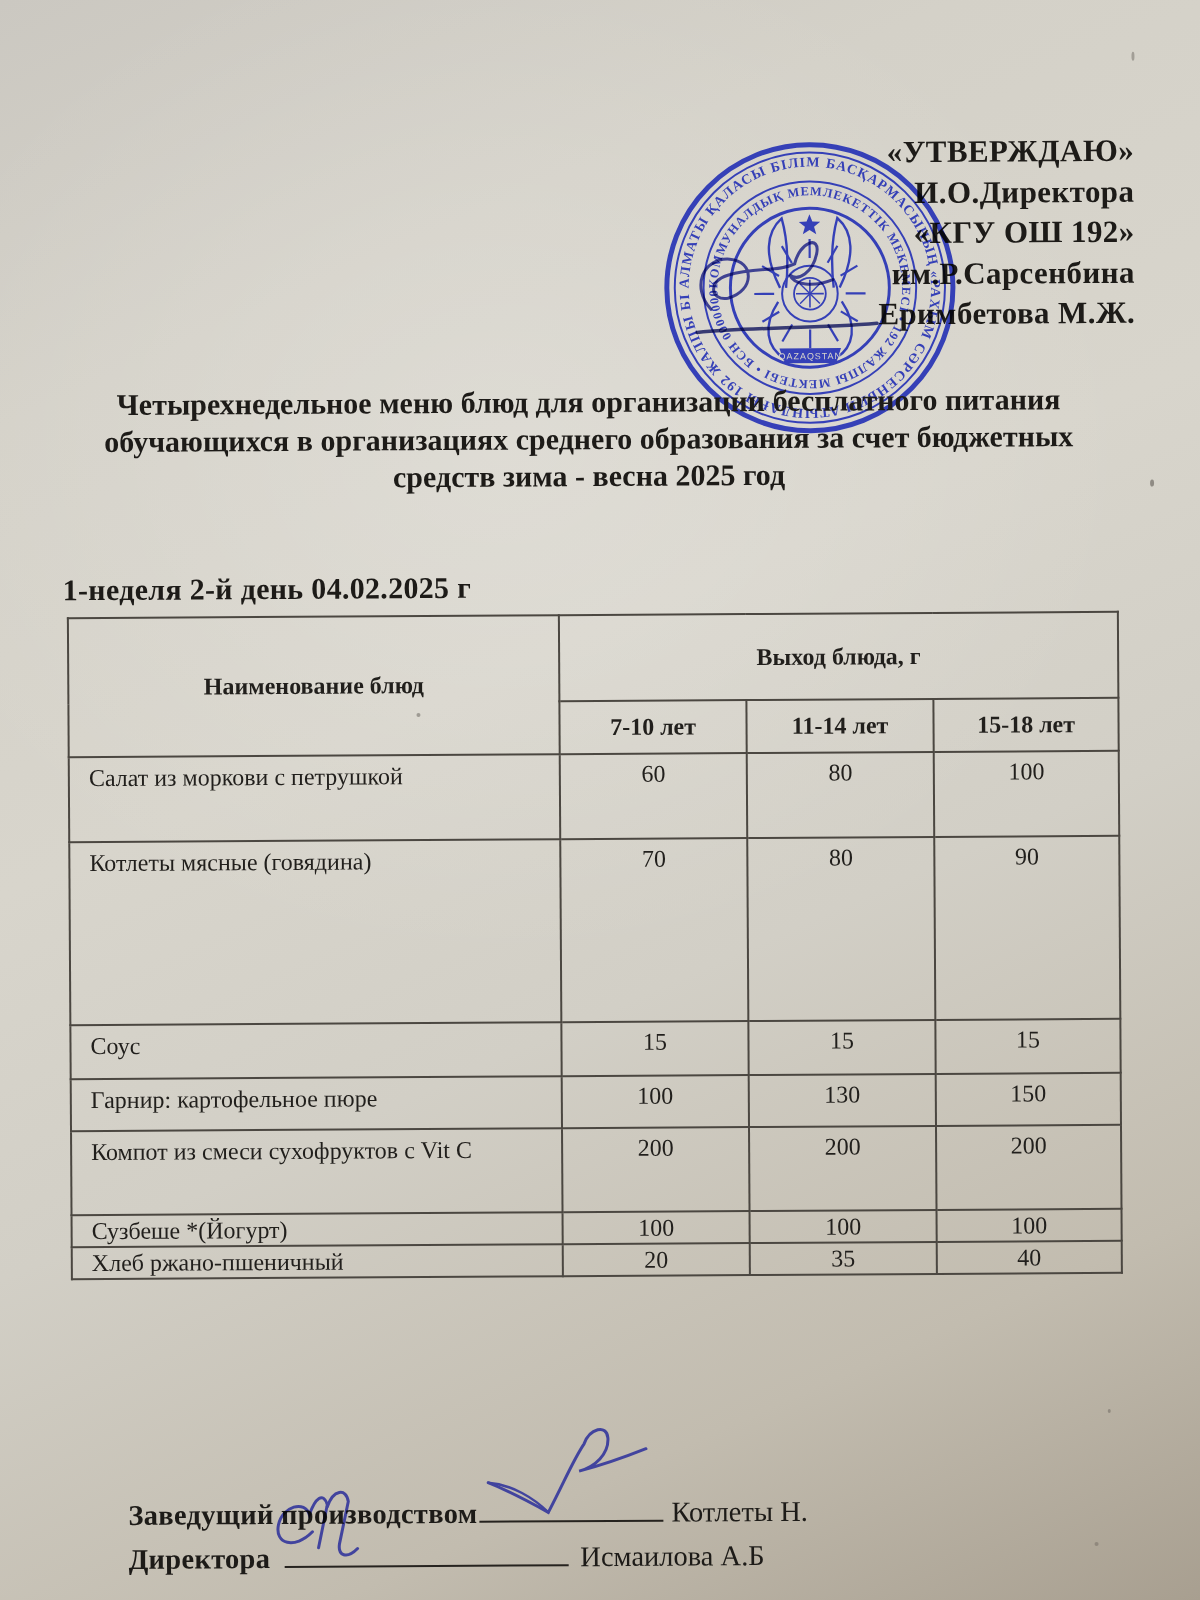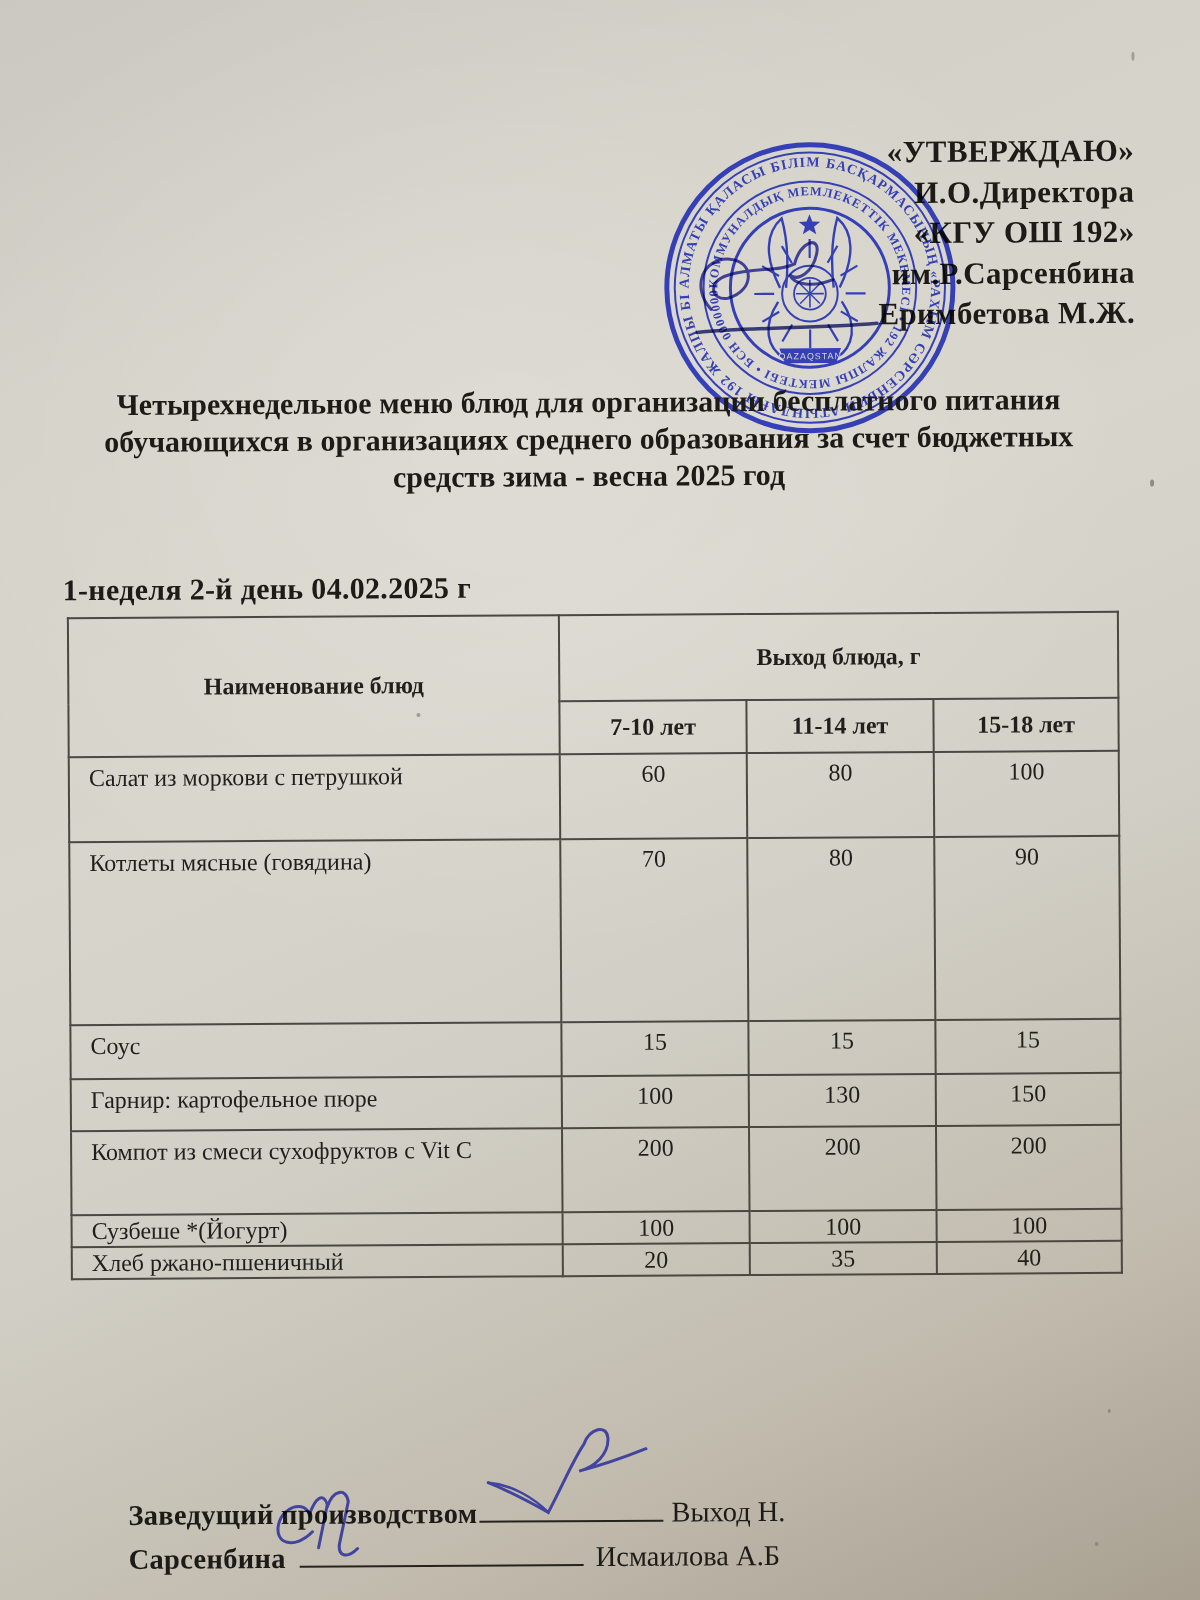--- a/index.html
+++ b/index.html
@@ -220,24 +220,24 @@
         <td class="name">Хлеб ржано-пшеничный</td>
         <td class="val">20</td>
         <td class="val">35</td>
         <td class="val">40</td>
       </tr>
     </tbody>
   </table>
 
   <div class="footer">
     <div>
-      <span class="role">Заведущий производством</span><span class="u u1"></span><span>Выход Н.</span>
+      <span class="role">Заведущий производством</span><span class="u u1"></span><span>Котлеты Н.</span>
     </div>
     <div>
-      <span class="role">Сарсенбина</span><span class="u u2"></span><span>Исмаилова А.Б</span>
+      <span class="role">Директора</span><span class="u u2"></span><span>Исмаилова А.Б</span>
     </div>
   </div>
 
   <svg class="sig1" width="185" height="108" viewBox="0 0 185 108">
     <g fill="none" stroke="#3b3e9d" stroke-width="3" stroke-linecap="round" opacity="0.95">
       <path d="M 12,62 C 32,70 56,83 72,92 C 88,62 97,40 108,24 C 114,8 131,4 132,18 C 133,34 119,47 103,51 C 119,47 147,38 170,29"></path>
       <path d="M 12,62 C 36,64 58,78 72,92" stroke-width="2.4"></path>
     </g>
   </svg>
   <svg class="sig2" width="135" height="88" viewBox="0 0 135 88">

